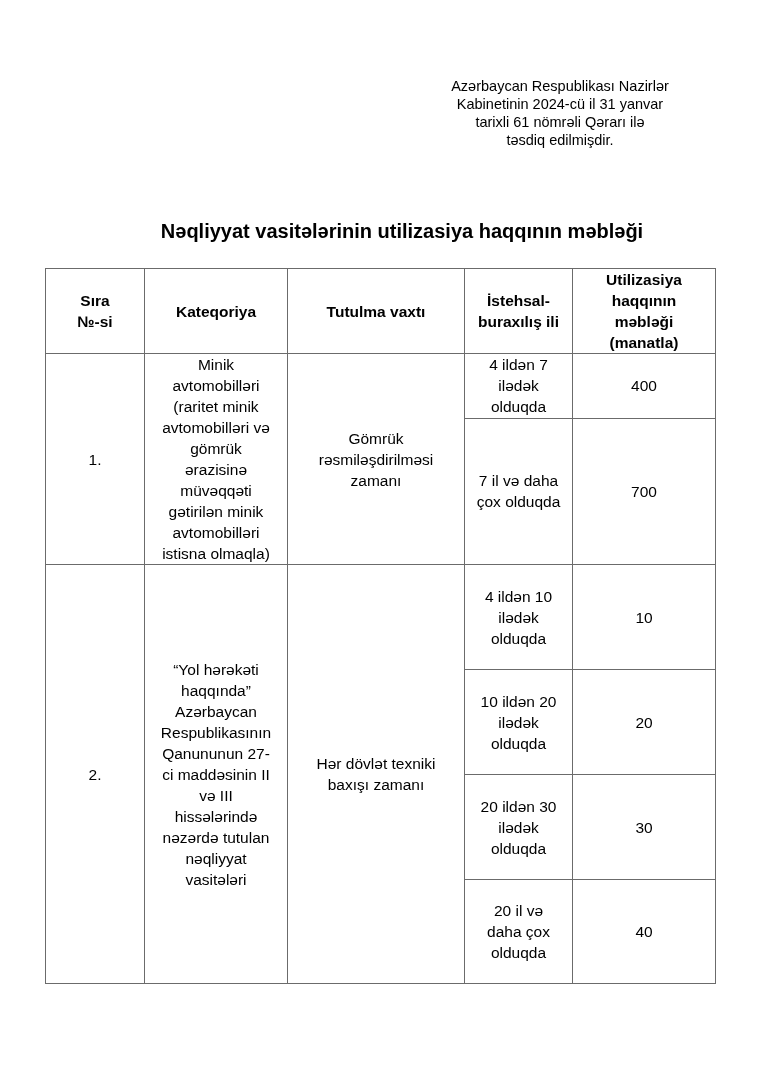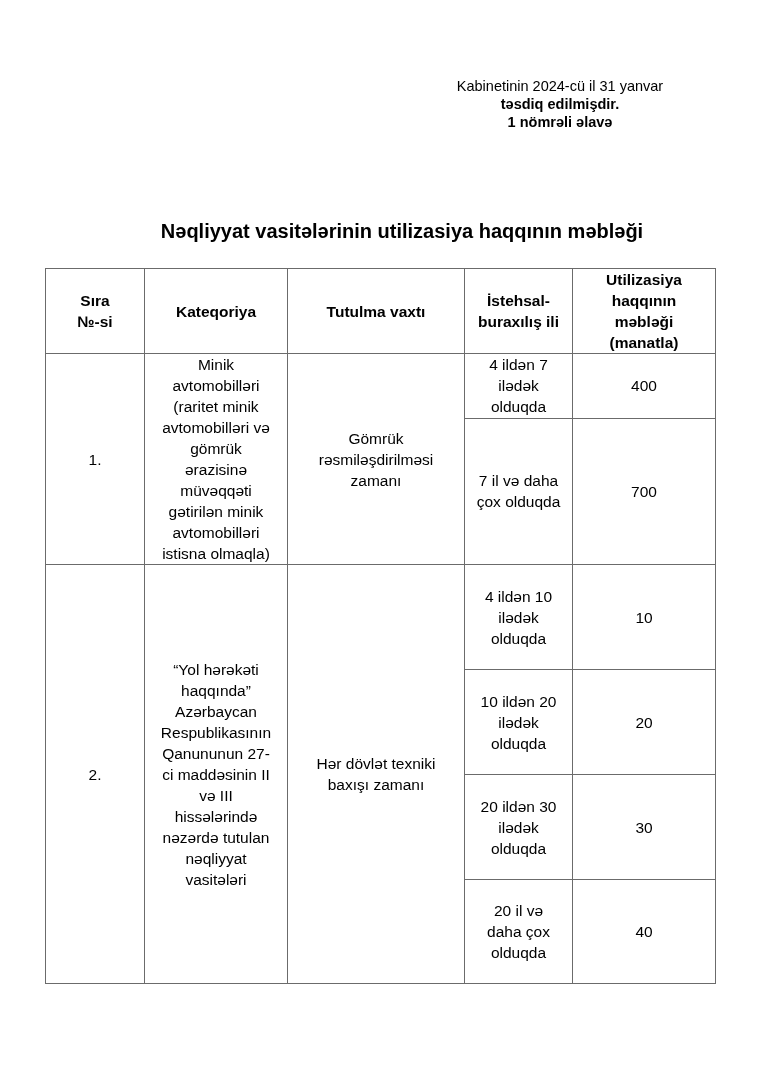--- a/index.html
+++ b/index.html
@@ -17,21 +17,21 @@
     }
     .approval {
       position: absolute;
       left: 420px;
       top: 77px;
       width: 280px;
       text-align: center;
       font-size: 14.5px;
       line-height: 18px;
     }
-    .approval .b { font-weight: bold; }
+    .approval .b { font-weight: normal; }
     .title {
       position: absolute;
       left: 0;
       top: 218px;
       width: 748px;
       text-align: center;
       font-size: 20px;
       font-weight: bold;
       line-height: 26px;
       padding-left: 28px;
@@ -63,23 +63,24 @@
     tr.r1a { height: 63px; }
     tr.r1b { height: 145px; }
     tr.r2 { height: 105px; }
     tr.r2d { height: 104px; }
     .pre { white-space: pre-line; margin-top: 48px; }
   </style>
 </head>
 <body>
 
 <div class="approval">
+  <div>Azərbaycan Respublikası Nazirlər</div>
   <div>Kabinetinin 2024-cü il 31 yanvar</div>
+  <div>tarixli 61 nömrəli Qərarı ilə</div>
   <div class="b">təsdiq edilmişdir.</div>
-  <div class="b">1 nömrəli əlavə</div>
 </div>
 
 <div class="title">Nəqliyyat vasitələrinin utilizasiya haqqının məbləği</div>
 
 <table class="fees">
   <colgroup>
     <col class="c1">
       <col class="c2">
       <col class="c3">
       <col class="c4">

